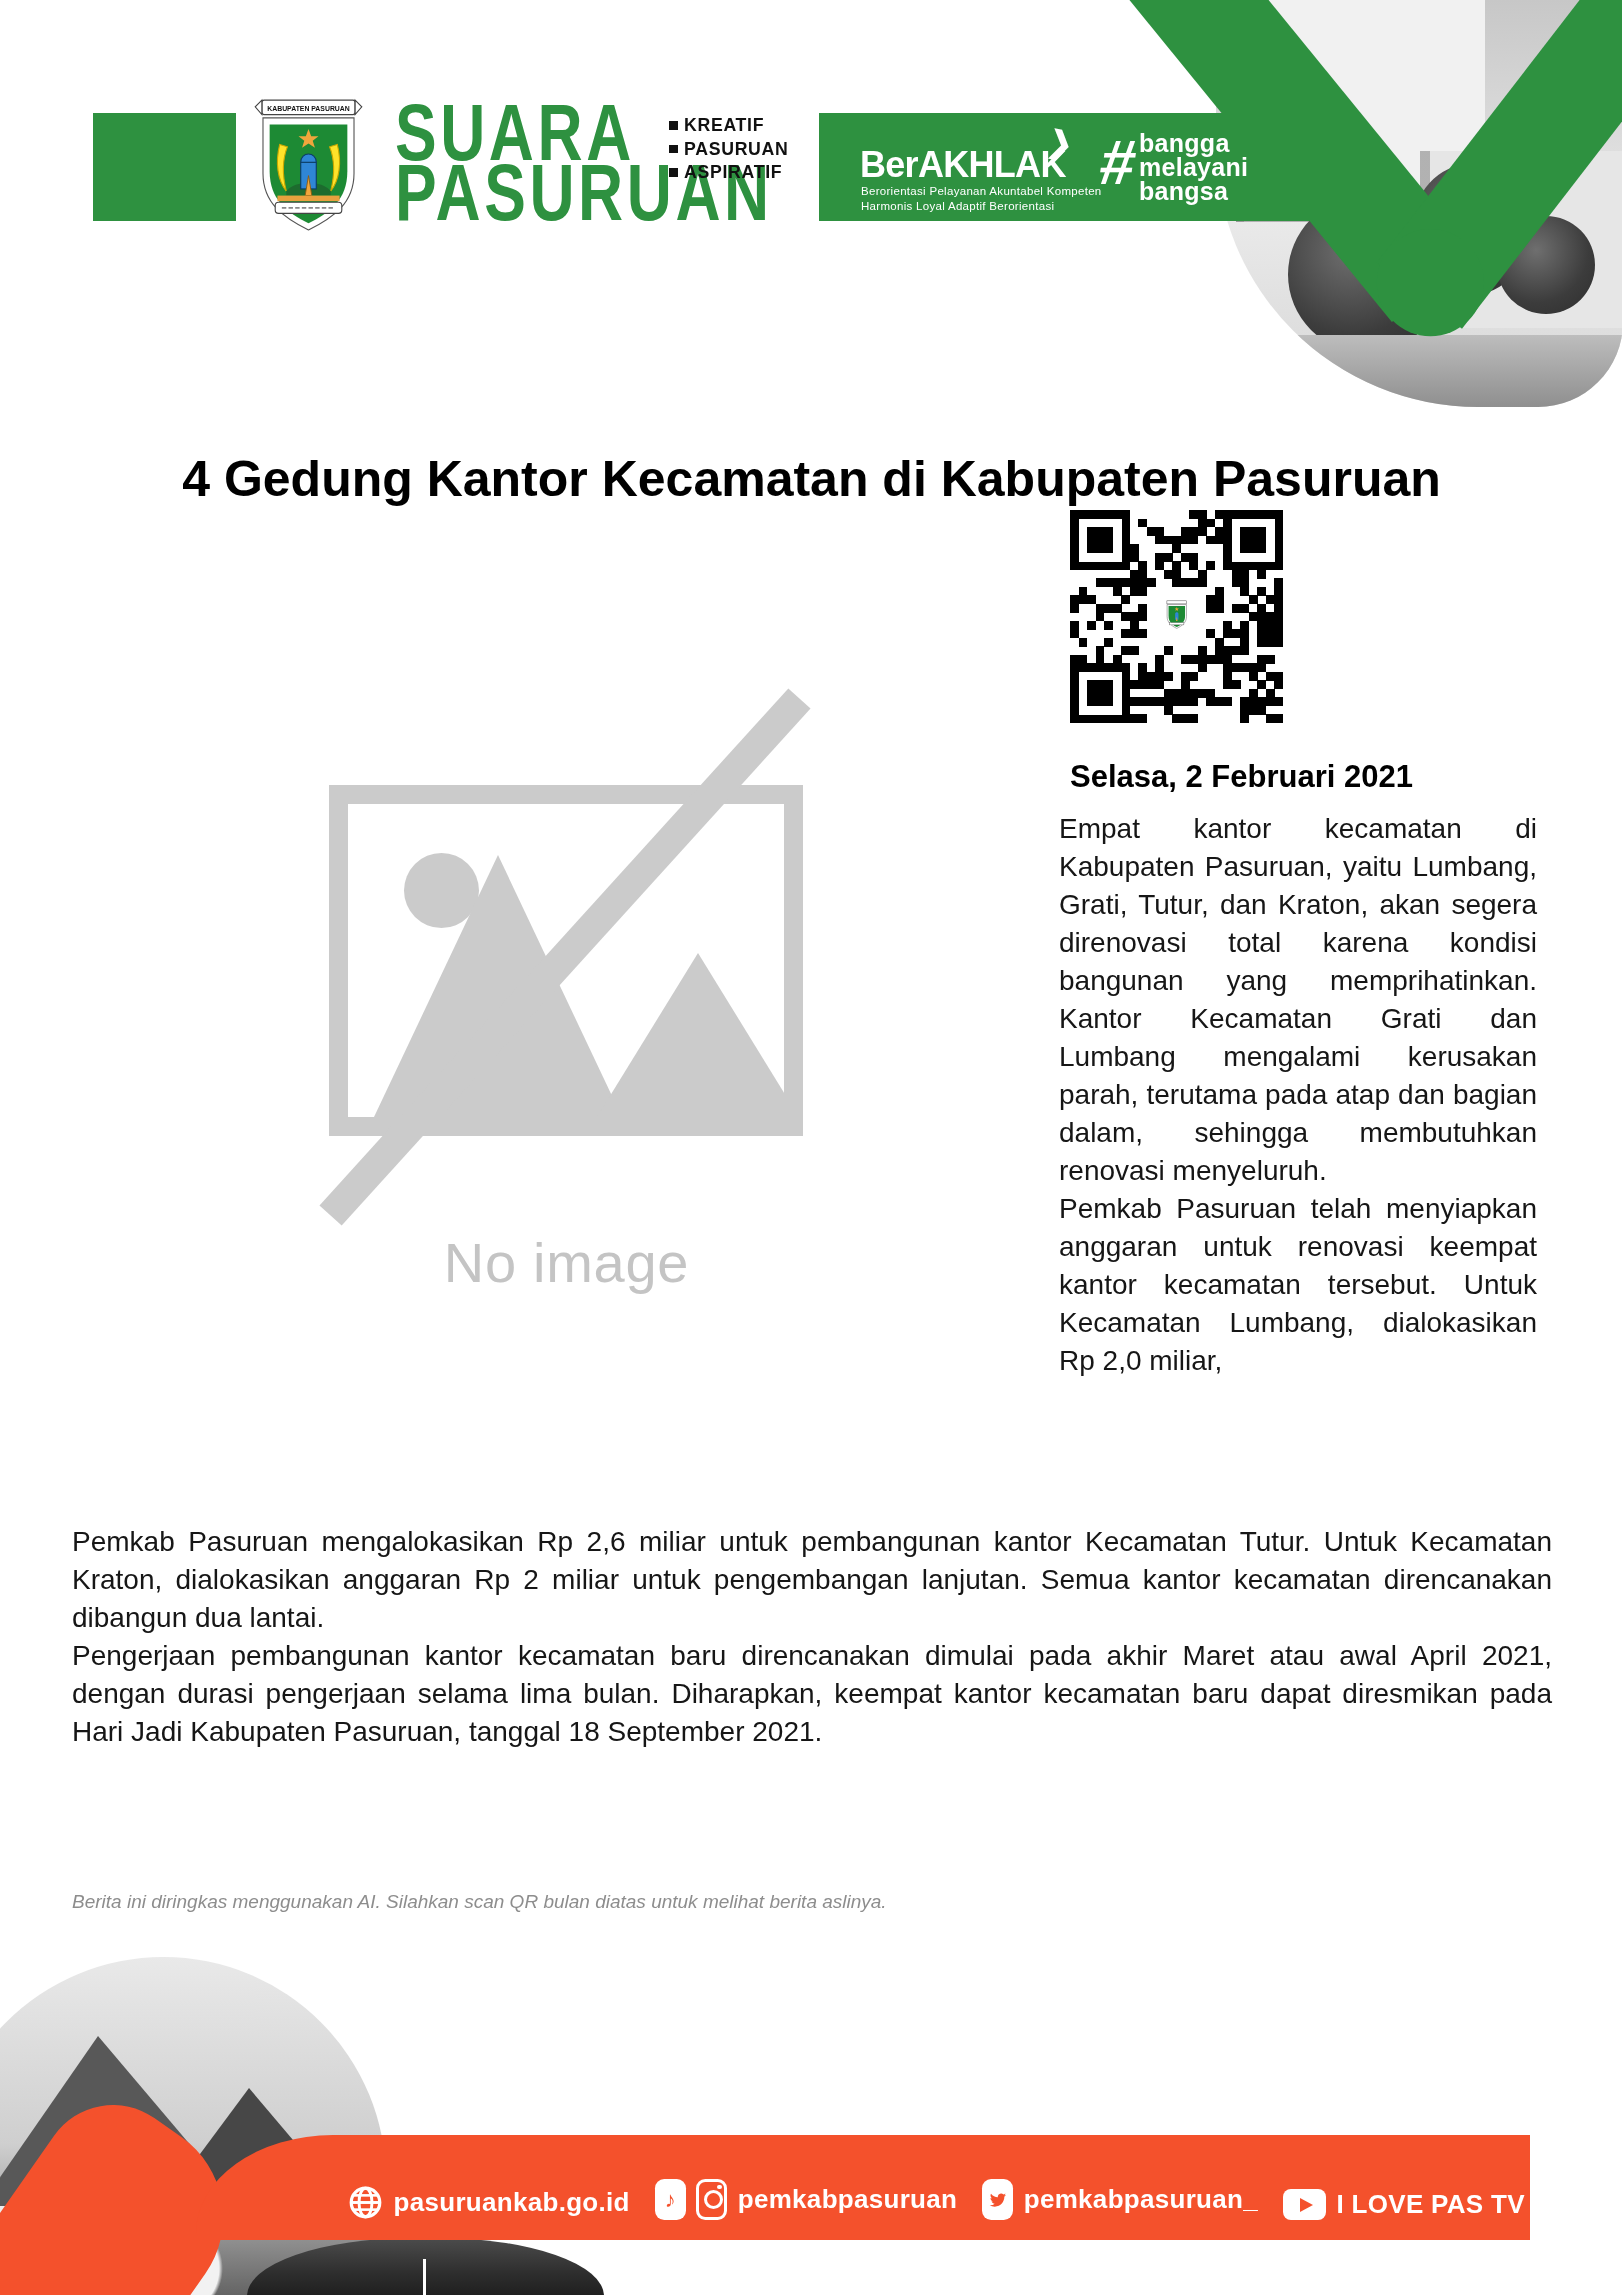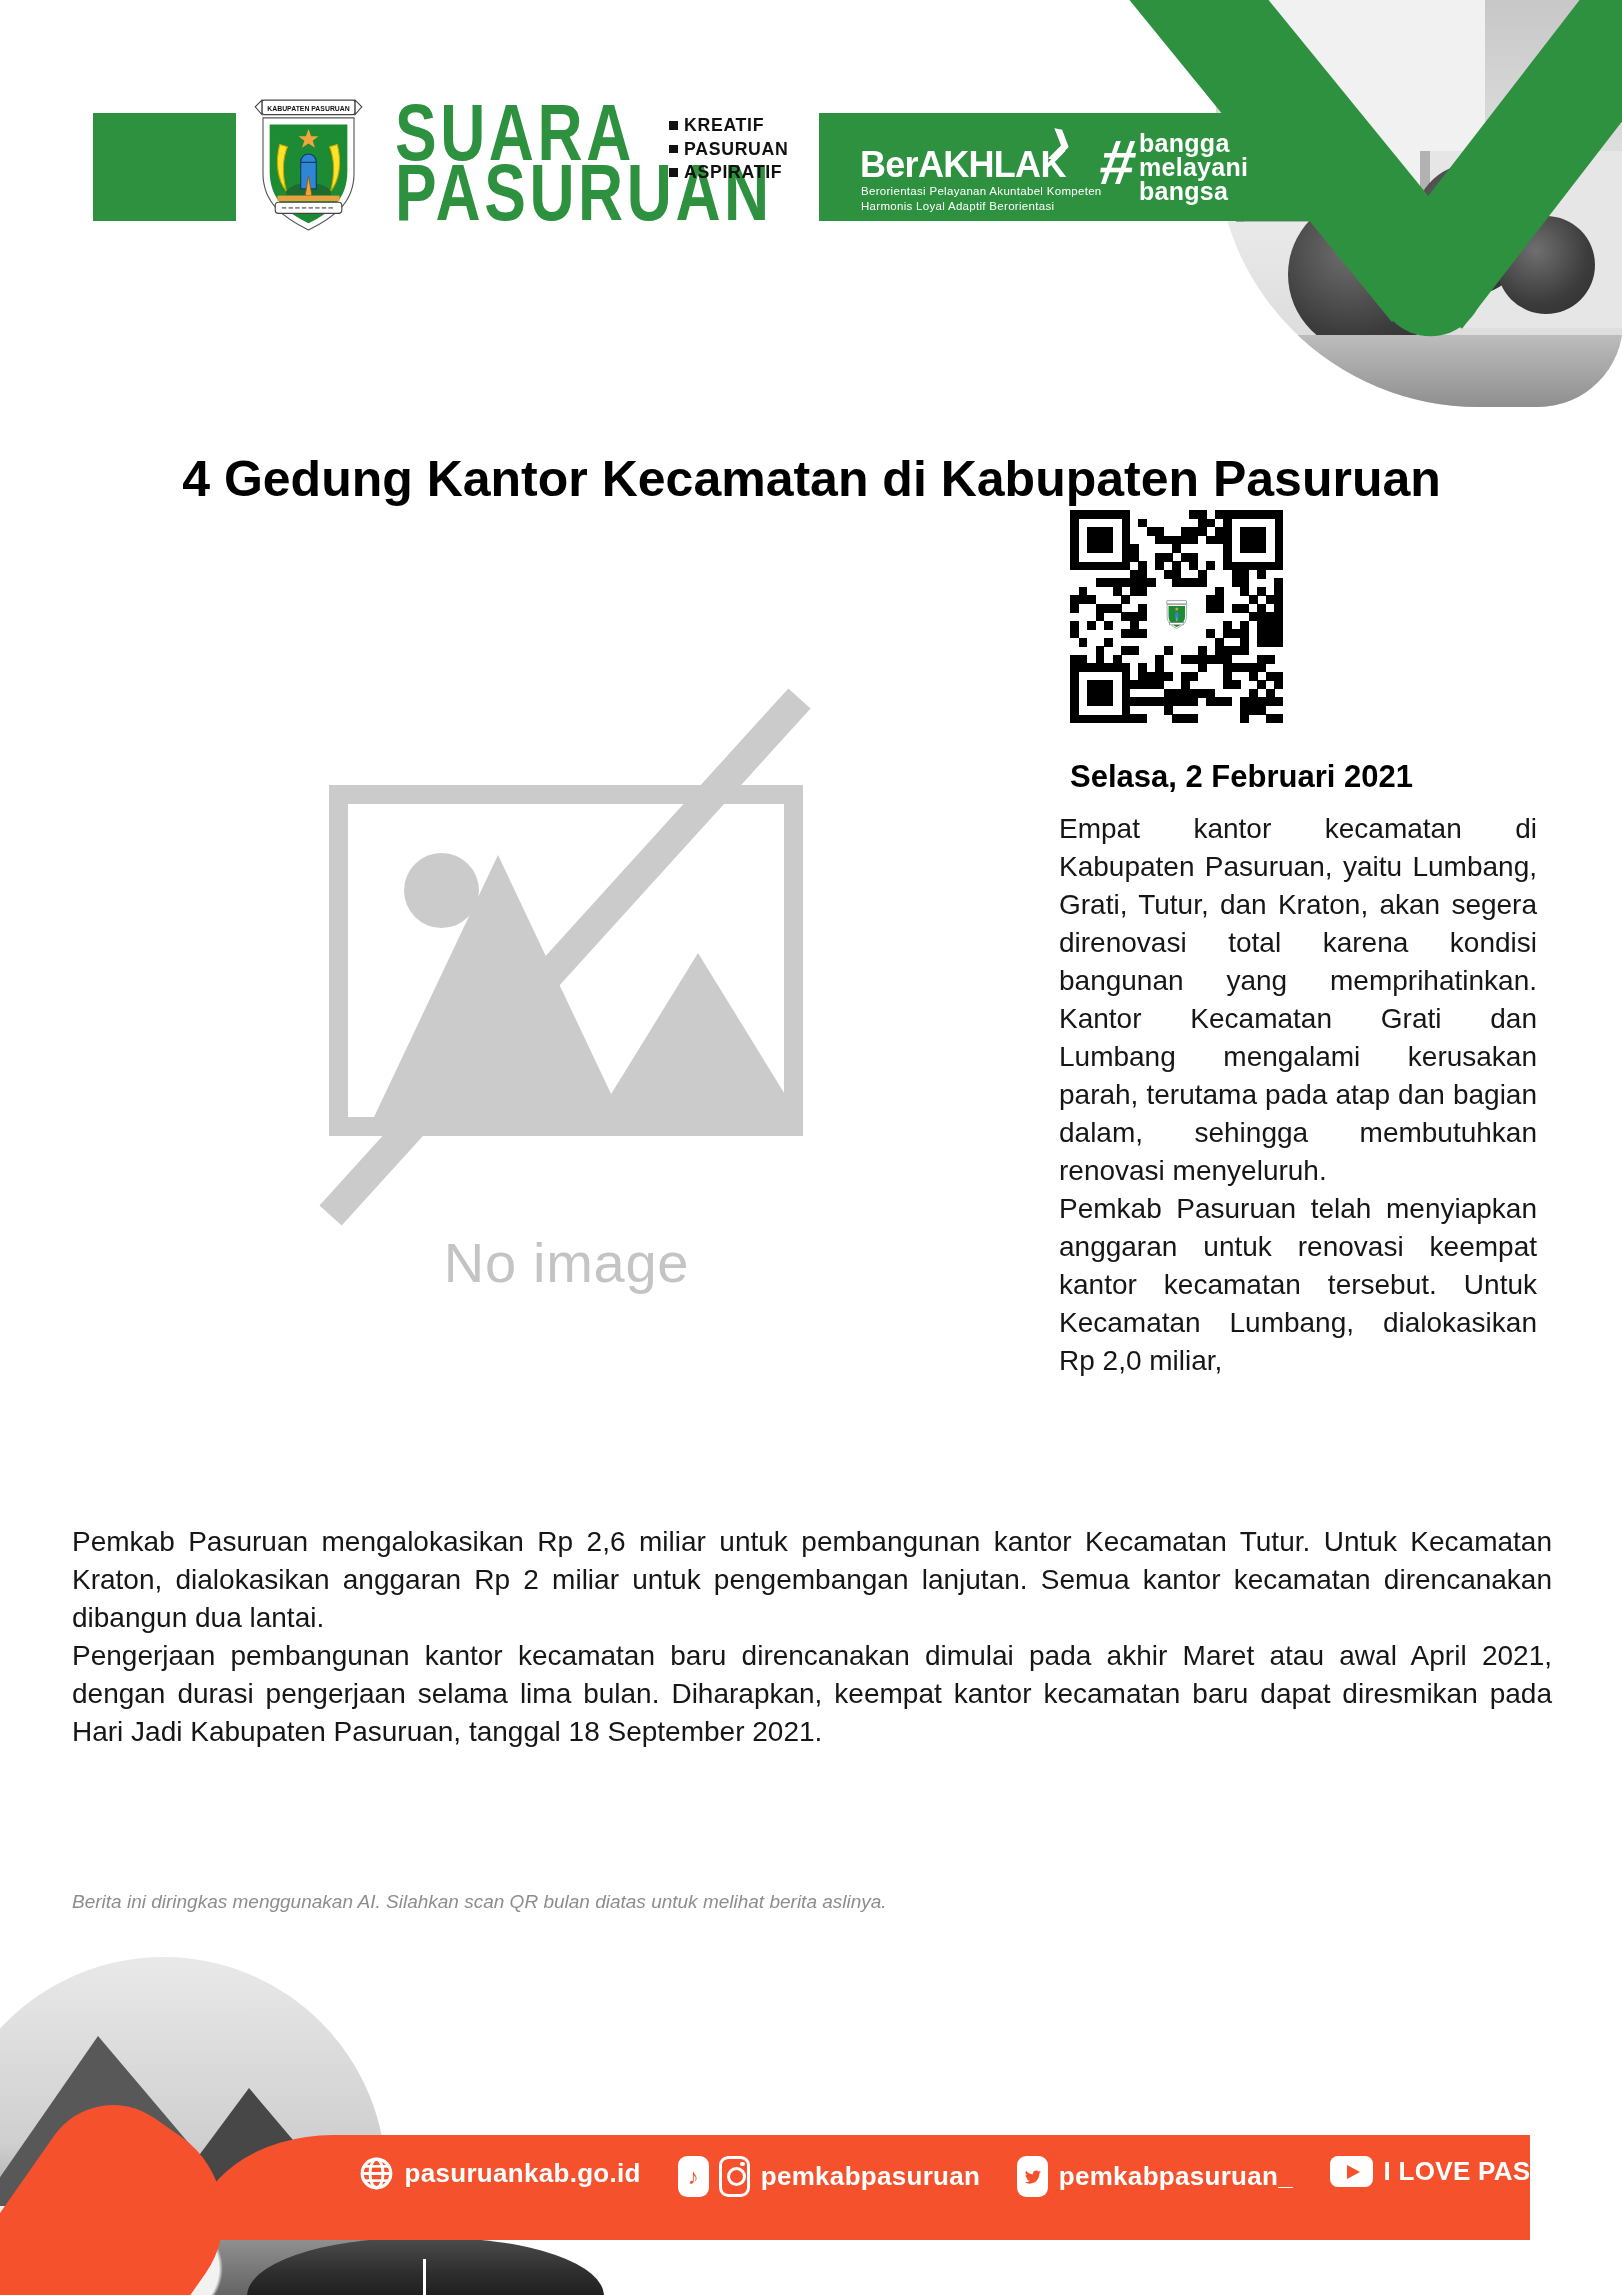--- a/index.html
+++ b/index.html
@@ -148,22 +148,22 @@
   .footer-leg{
     left:77px;top:2135px;width:203px;height:340px;background:var(--orange);
     transform:rotate(35deg);transform-origin:50% 0;border-radius:72px 98px 0 0;
   }
   .footer-band{
     left:196px;top:2135px;width:1334px;height:105px;background:var(--orange);
     border-radius:137px 0 0 0 / 98px 0 0 0;
   }
   .white-tick{left:423px;top:2259px;width:3.3px;height:37px;background:#fff;}
   .footer-content{
-    left:359px;top:2156px;width:1112px;height:64px;
-    display:flex;align-items:flex-start;gap:37px;color:#fff;
+    left:348px;top:2156px;width:1112px;height:64px;
+    display:flex;align-items:flex-end;gap:25px;color:#fff;
   }
   .f-item{display:flex;align-items:center;gap:10.5px;}
   .f-label{font-size:26px;font-weight:bold;letter-spacing:0.3px;white-space:nowrap;}
   .f-box{
     width:31px;height:41px;border-radius:9.2px;background:#fff;color:var(--orange);
     display:flex;align-items:center;justify-content:center;font-size:22px;font-weight:bold;
   }
   .f-box-outline{
     width:31px;height:41px;border-radius:9.2px;border:3.9px solid #fff;box-sizing:border-box;
     position:relative;

